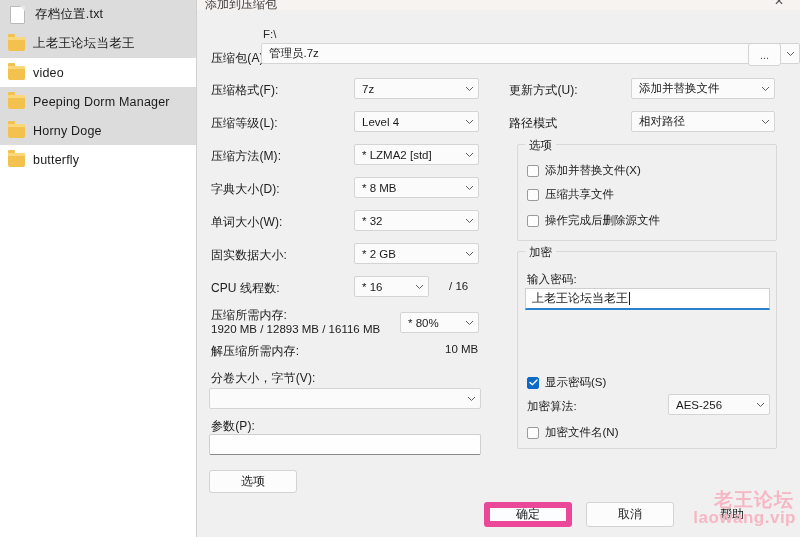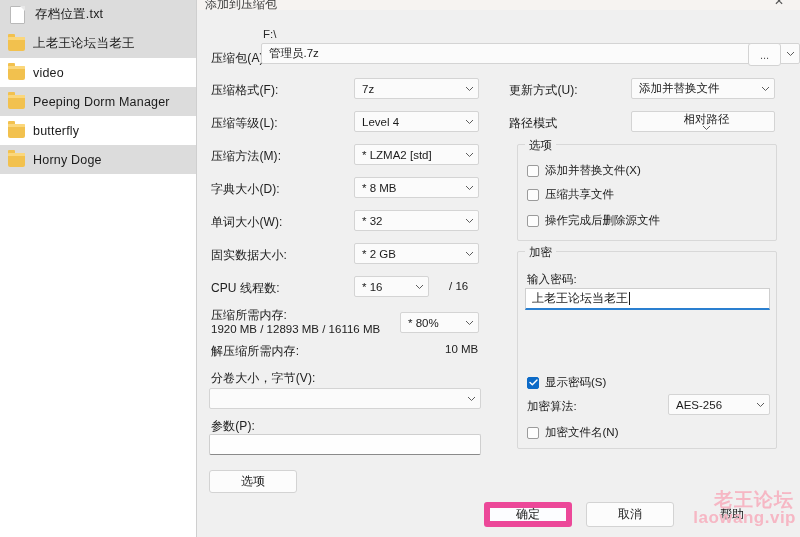--- a/index.html
+++ b/index.html
@@ -154,27 +154,27 @@
     <span class="flabel">上老王论坛当老王</span>
   </div>
   <div class="frow alt">
     <span class="ficon folder"></span>
     <span class="flabel">video</span>
   </div>
   <div class="frow sel">
     <span class="ficon folder"></span>
     <span class="flabel">Peeping Dorm Manager</span>
   </div>
+  <div class="frow sel">
+    <span class="ficon folder"></span>
+    <span class="flabel">Horny Doge</span>
+  </div>
   <div class="frow alt">
     <span class="ficon folder"></span>
     <span class="flabel">butterfly</span>
-  </div>
-  <div class="frow sel">
-    <span class="ficon folder"></span>
-    <span class="flabel">Horny Doge</span>
   </div>
 </div>
 
 <div id="dialog">
 
   <div id="titlebar">
     <div id="title">添加到压缩包</div>
     <div id="closebtn">✕</div>
   </div>
 
@@ -292,21 +292,21 @@
     <div class="lbl" style="left:312px;top:72px;">更新方式(U):</div>
     <div class="combo" style="left:434px;top:68px;width:144px;">
       <span class="cv">添加并替换文件</span>
       <span class="chev">
           <svg width="9" height="6" viewBox="0 0 9 6">
             <path d="M1 1 L4.5 4.5 L8 1" fill="none" stroke="#5d5d5d" stroke-width="1"></path>
           </svg>
         </span>
     </div>
     <div class="lbl" style="left:312px;top:105px;">路径模式</div>
-    <div class="combo" style="left:434px;top:101px;width:144px;flex-direction:column;">
+    <div class="combo" style="left:434px;top:101px;width:144px;">
       <span class="cv">相对路径</span>
       <span class="chev">
           <svg width="9" height="6" viewBox="0 0 9 6">
             <path d="M1 1 L4.5 4.5 L8 1" fill="none" stroke="#5d5d5d" stroke-width="1"></path>
           </svg>
         </span>
     </div>
 
     <div class="group" style="left:320px;top:134px;width:260px;height:97px;"></div>
     <div class="grouptitle" style="left:328px;top:128px;">选项</div>

